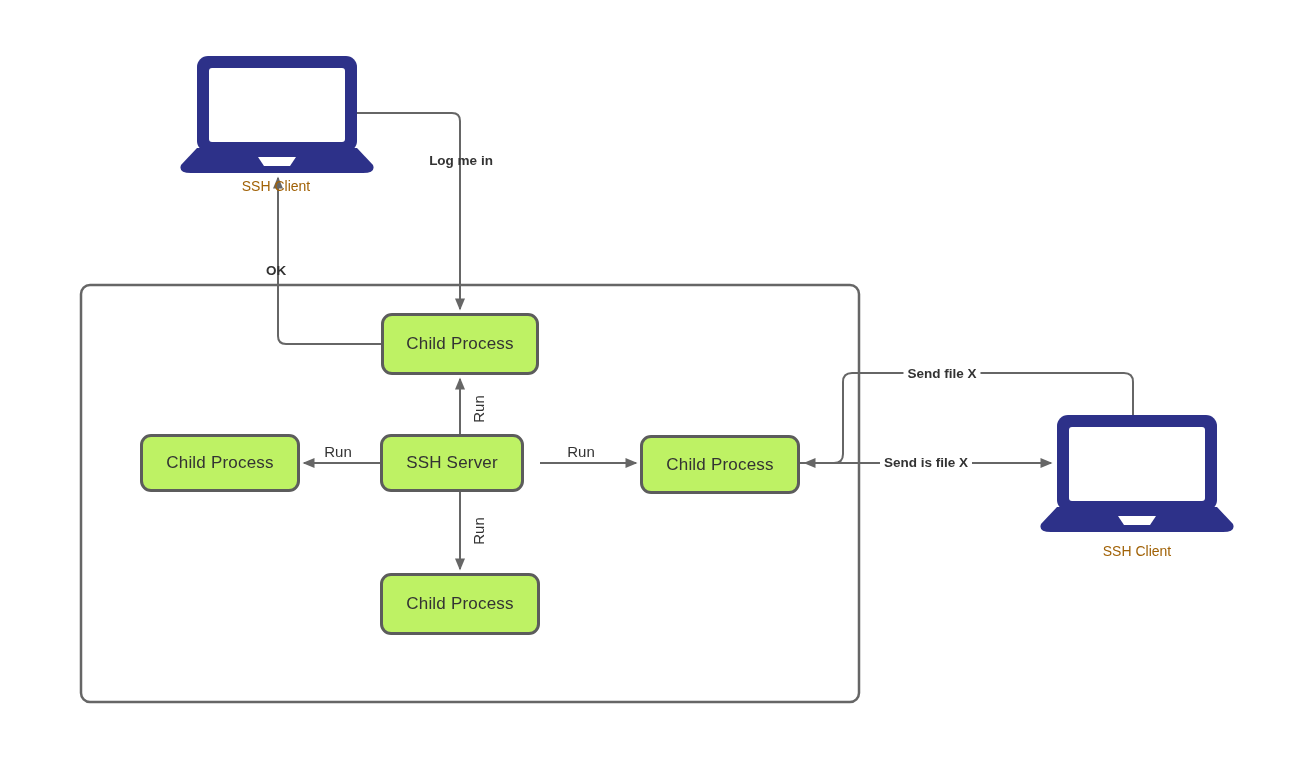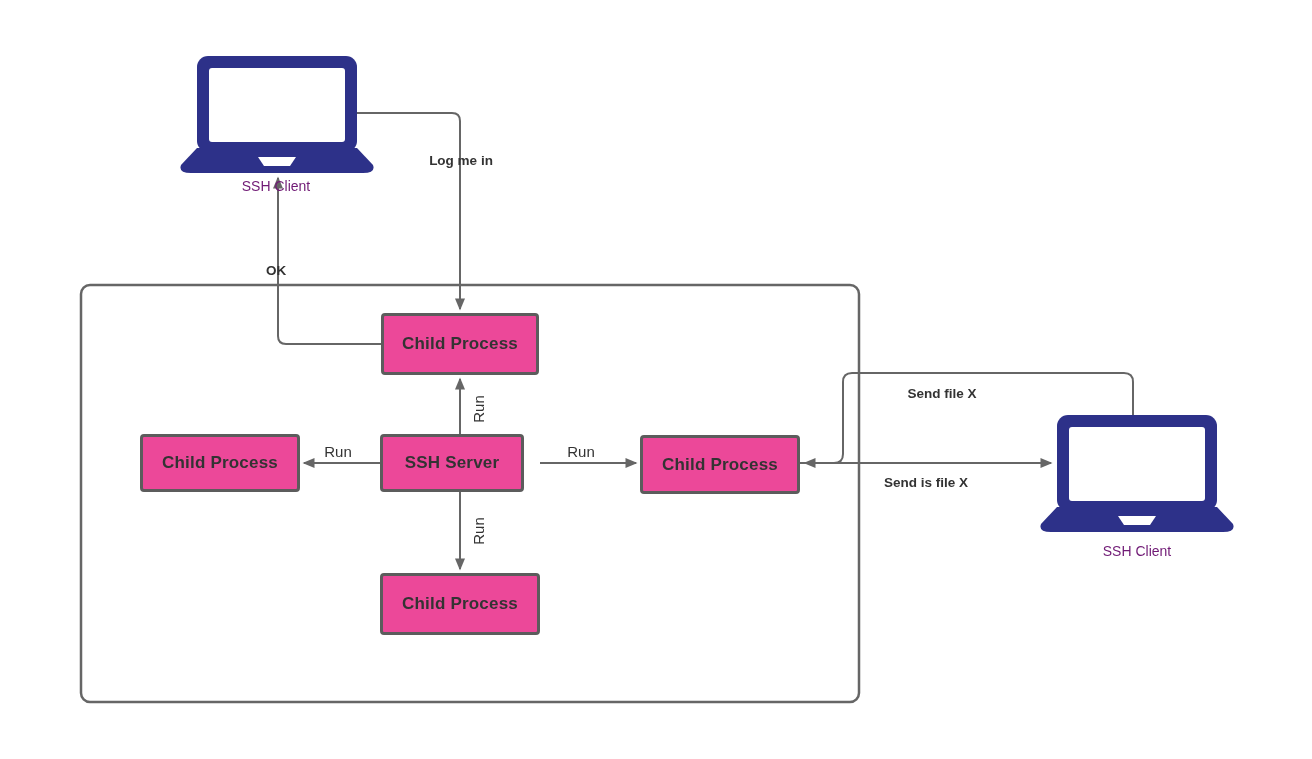--- a/index.html
+++ b/index.html
@@ -11,34 +11,34 @@
     position:relative;width:1312px;height:759px;background:var(--background);
     font-family:"Liberation Sans",sans-serif;overflow:hidden;
   }
   #edges-svg{position:absolute;left:0;top:0;}
   .edge{fill:none;stroke:var(--line);stroke-width:2;marker-end:url(#arrow);}
   .arrowhead{fill:var(--line);stroke:none;}
   .outer-box{fill:none;stroke:var(--line);stroke-width:2.5;}
   .navy{fill:var(--laptop);}
   .screen-white{fill:#ffffff;}
   .node{
-    position:absolute;box-sizing:border-box;background:#ec4899;
-    border:3px solid var(--box_border);border-radius:4px;
+    position:absolute;box-sizing:border-box;background:#bef264;
+    border:3px solid var(--box_border);border-radius:11px;
     display:flex;align-items:center;justify-content:center;
-    font-weight:bold;font-size:17px;color:var(--text);letter-spacing:.2px;
+    font-weight:normal;font-size:17px;color:var(--text);letter-spacing:.2px;
   }
   .lbl{
     position:absolute;transform:translate(-50%,-50%);
     white-space:nowrap;color:var(--text);
   }
   .msg{font-weight:bold;font-size:13.5px;}
-  .msg.bg{background:var(--background);padding:0 4px;margin-top:20px;}
+  .msg.bg{background:var(--background);padding:0 4px;}
   .run{font-size:15px;}
   .run.vert{transform:translate(-50%,-50%) rotate(-90deg);}
-  .client-caption{font-size:14px;color:#701a75;}
+  .client-caption{font-size:14px;color:#a16207;}
 </style>
 </head>
 <body>
 
 <div id="canvas">
 
   <svg id="edges-svg" width="1312" height="759" viewBox="0 0 1312 759">
     <defs>
       <marker id="arrow" markerWidth="14" markerHeight="14" refX="11.5" refY="6.5" orient="auto" markerUnits="userSpaceOnUse">
         <path d="M1,1.5 L13,6.5 L1,11.5 Z" class="arrowhead"></path>

